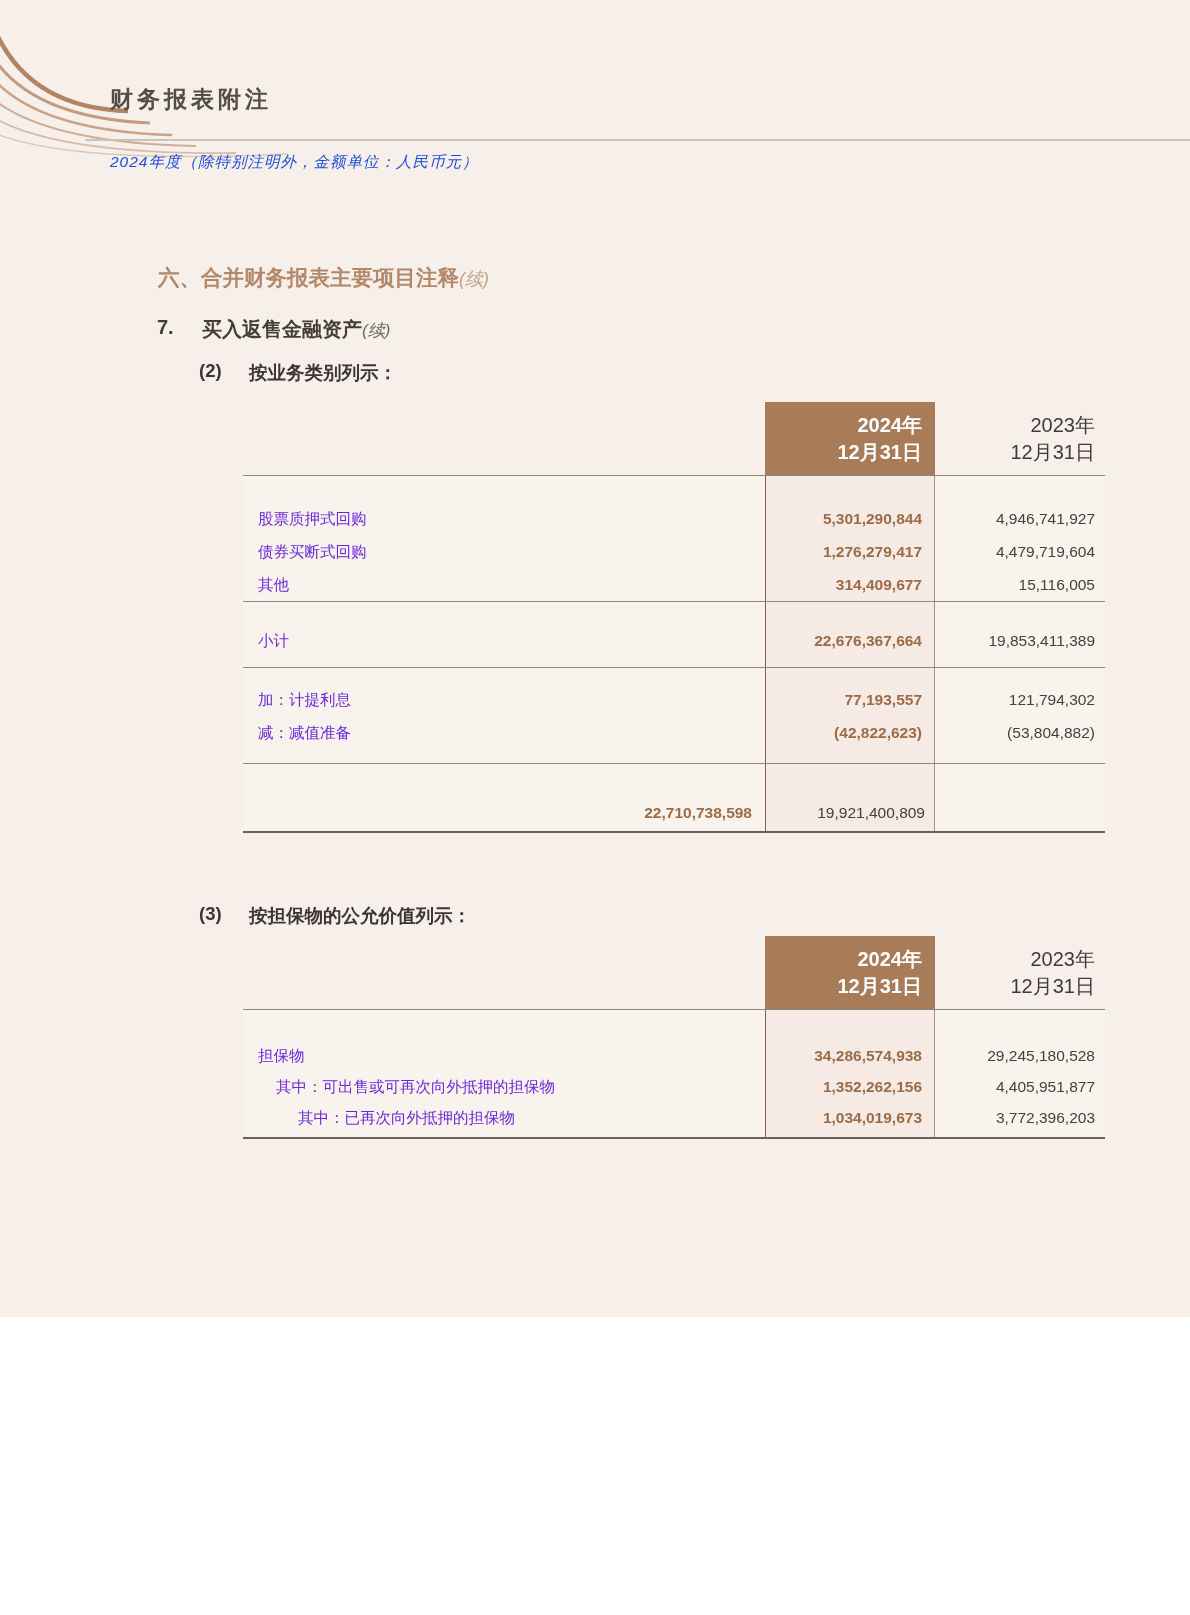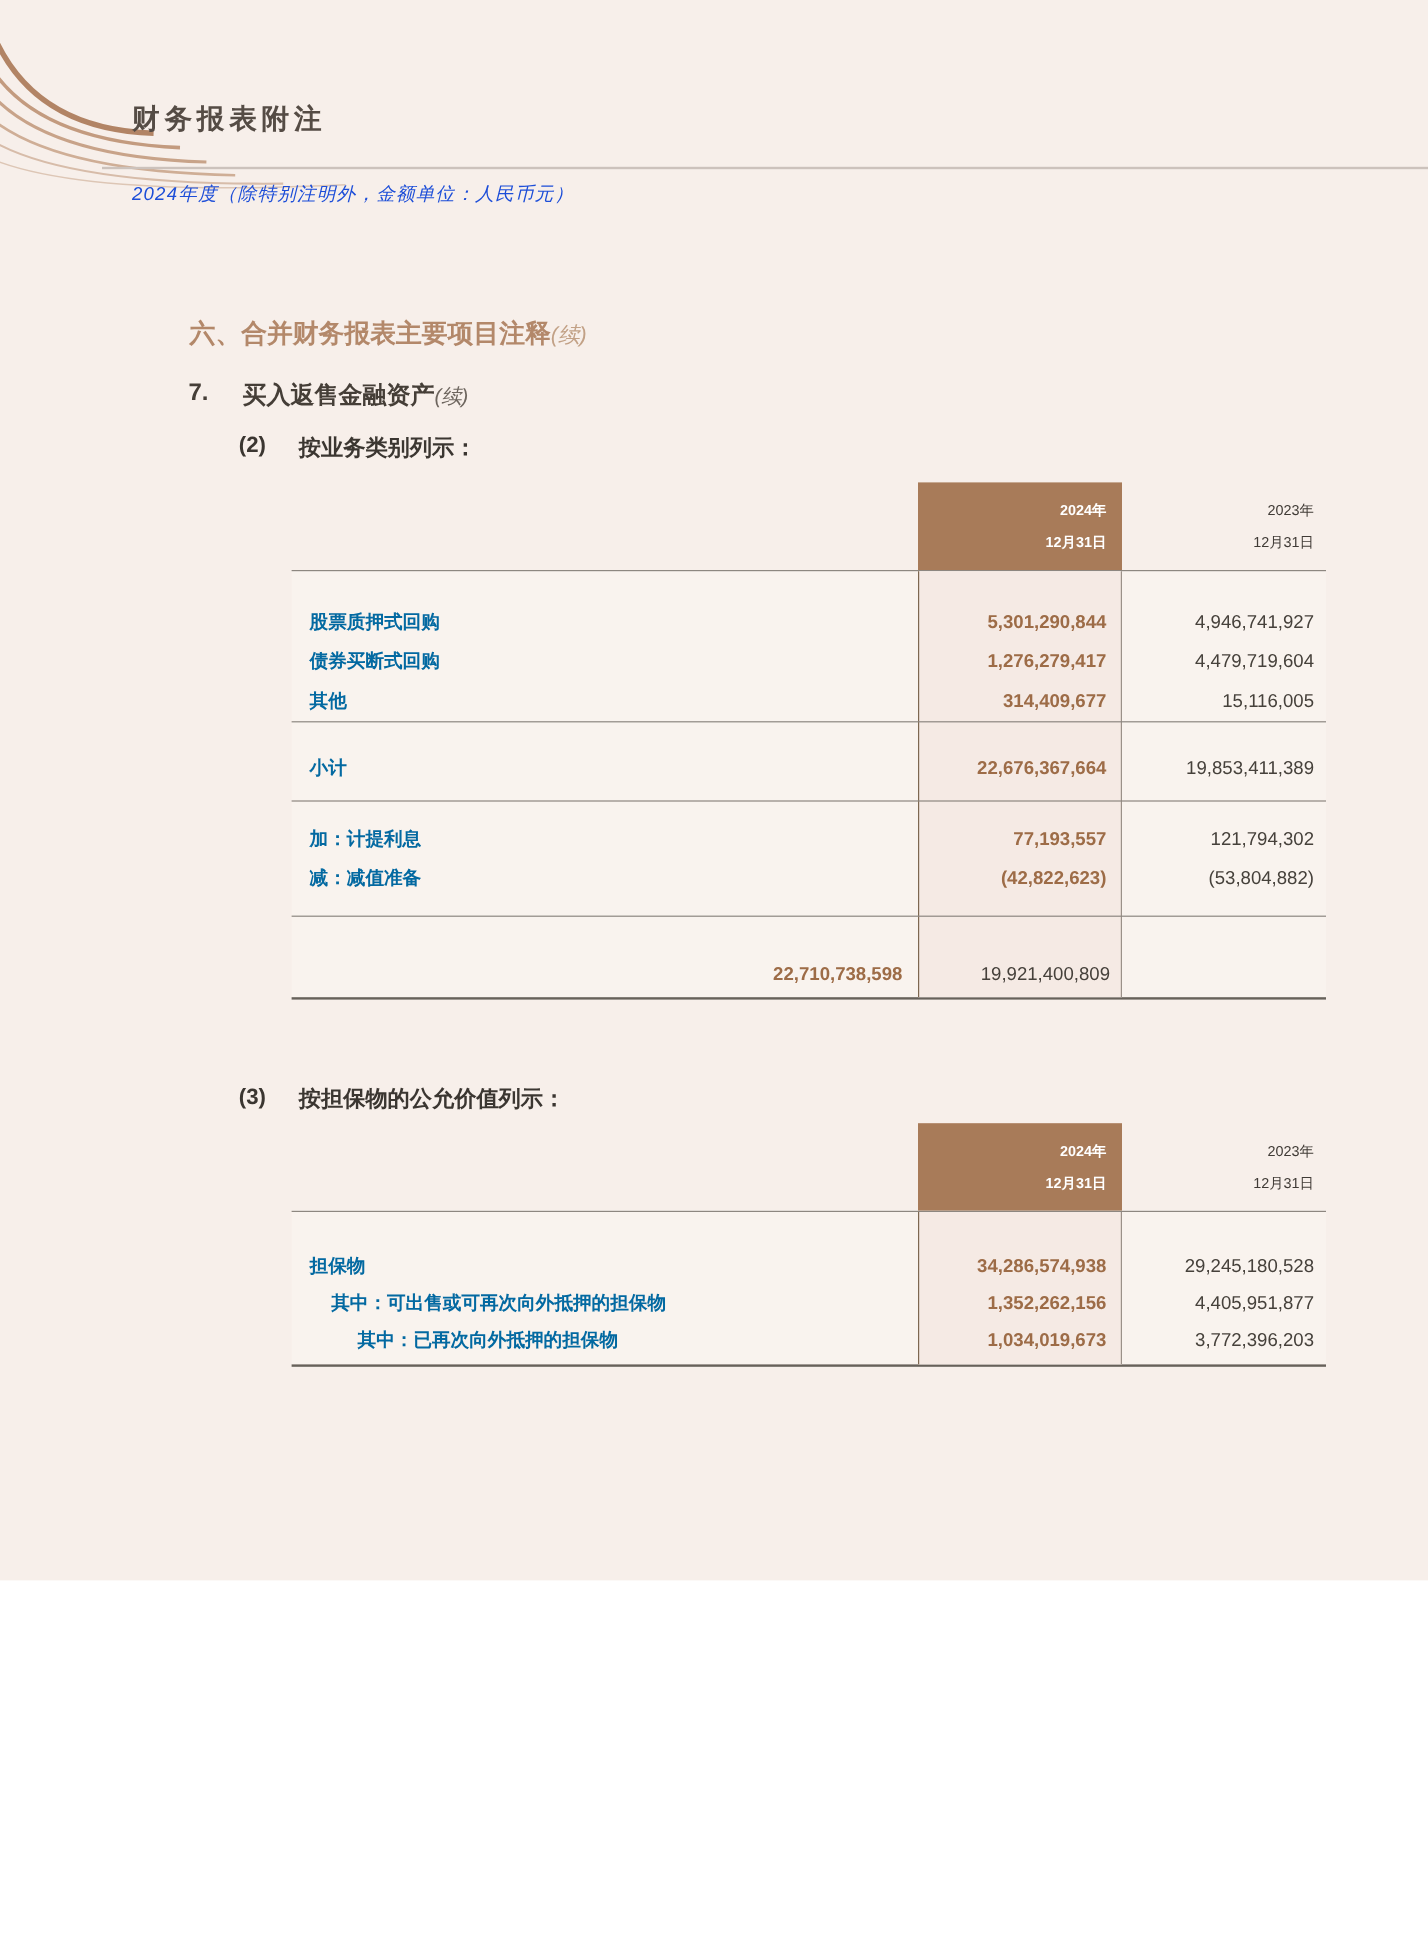--- a/index.html
+++ b/index.html
@@ -34,21 +34,21 @@
   .subhead{position:absolute;left:0;width:100%;font-size:18.5px;font-weight:700;color:#3b3631;}
   .subhead .num{position:absolute;left:199px;}
   .subhead .lbl{position:absolute;left:249px;}
   .sub2{top:360px;}
   .sub3{top:903px;}
   
   .fintable{position:absolute;left:243px;width:862px;}
   .t2{top:402px;}
   .t3{top:936px;}
   .thead{display:grid;grid-template-columns:522px 170px 170px;height:73px;}
-  .hcell{display:flex;flex-direction:column;justify-content:center;text-align:right;font-size:12px;line-height:27px;}
+  .hcell{display:flex;flex-direction:column;justify-content:center;text-align:right;font-size:20px;line-height:27px;}
   .hcell.cur{background:#a87b59;color:#ffffff;font-weight:700;padding-right:13px;}
   .hcell.prev{color:#403b36;font-weight:400;padding-right:10px;}
   .tbody{
     position:relative;background:#f9f3ee;
     border-top:1px solid #8d8780;
     border-bottom:2px solid #67615a;
   }
   .band{
     position:absolute;left:522px;width:170px;top:0;bottom:0;
     background:#f5eae4;
@@ -57,21 +57,21 @@
   }
   .tgroup{position:relative;}
   .tgroup + .tgroup{border-top:1px solid #8d8780;}
   .t2 .g1{padding:26px 0 0 0;}
   .t2 .g2{padding:22px 0 10px 0;}
   .t2 .g3{padding:15px 0 14px 0;}
   .t2 .g4{padding:32px 0 2px 0;}
   .t3 .g1{padding:30px 0 4px 0;}
   .trow{display:grid;grid-template-columns:522px 170px 170px;line-height:33px;font-size:15.5px;}
   .t3 .trow{line-height:31px;}
-  .cell.label{padding-left:15px;color:#0369a1;font-weight:bold;}
+  .cell.label{padding-left:15px;color:#6d28d9;}
   .cell.label.ind1{padding-left:33px;}
   .cell.label.ind2{padding-left:55px;}
   .cell.num{text-align:right;}
   .cell.num.cur{font-weight:700;color:#9d6c47;padding-right:13px;}
   .cell.num.prev{color:#46413b;padding-right:10px;}
   
   .pageno{
     position:absolute;left:108px;top:1528px;
     font-family:Liberation Sans, sans-serif;
     font-size:22px;color:#4c4741;letter-spacing:1px;

